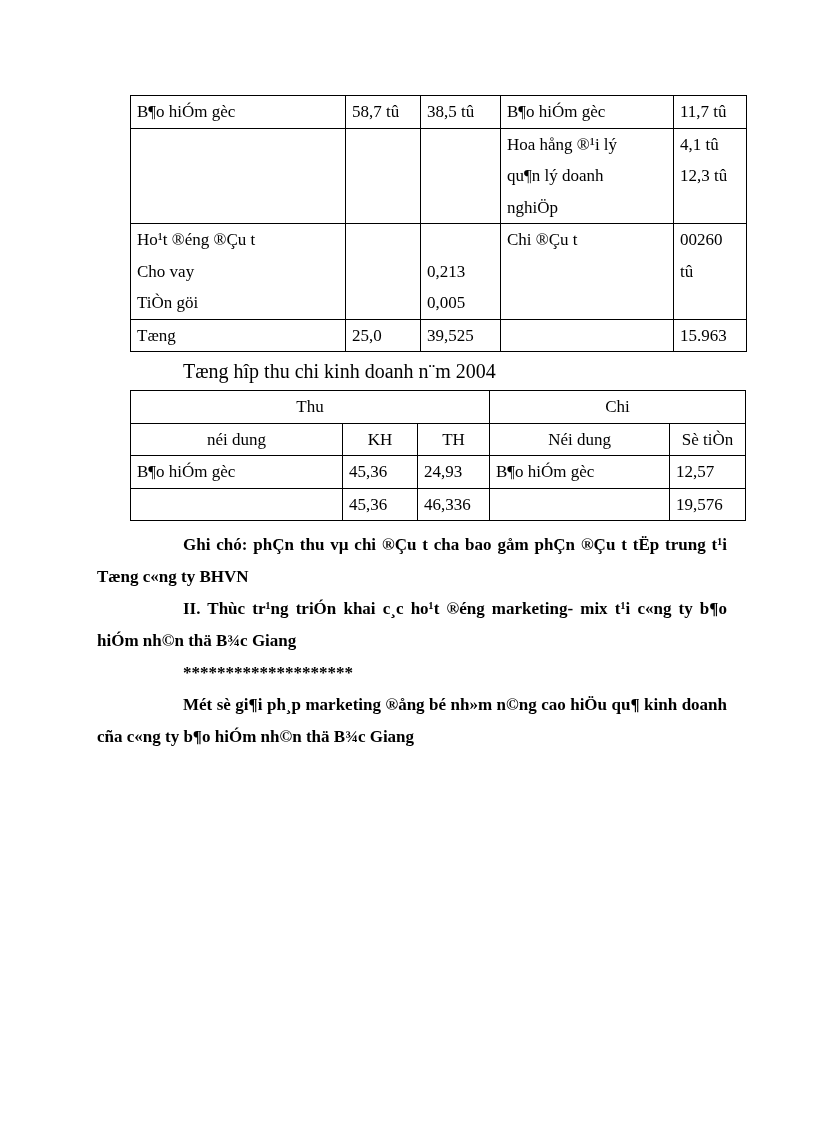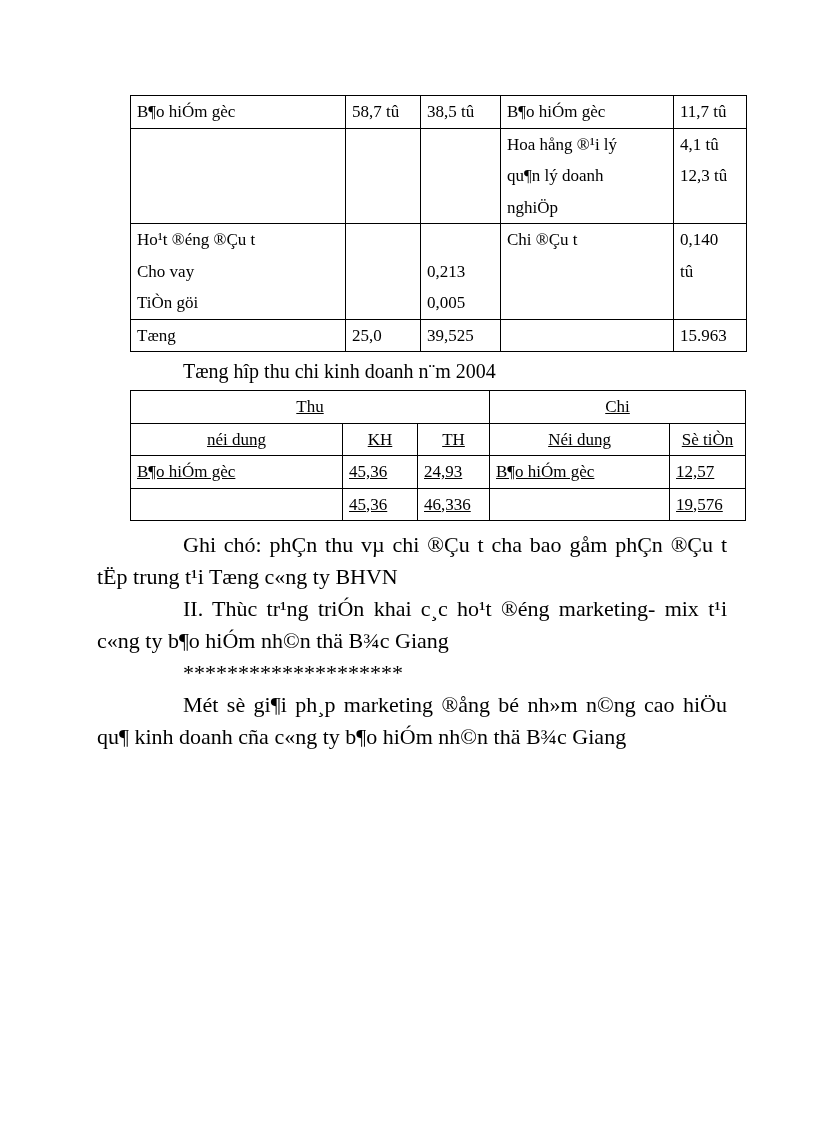--- a/index.html
+++ b/index.html
@@ -17,43 +17,44 @@
     width: 816px;
     height: 1123px;
     background: #ffffff;
   }
   table {
     border-collapse: collapse;
     table-layout: fixed;
     font-size: 17px;
   }
   .t1 { margin: 95px 0 0 130px; width: 616px; }
-  .t2 { margin: 0 0 0 130px; width: 615px; text-decoration: underline; }
+  .t2 { margin: 0 0 0 130px; width: 615px; }
   td {
     border: 1.5px solid #000000;
     padding: 0 6px;
     vertical-align: top;
     white-space: pre-line;
     line-height: 31.5px;
     text-align: left;
     overflow: hidden;
   }
   td.center { text-align: center; }
   .tcaption {
     margin: 6px 0 6px 183px;
     font-size: 20px;
     line-height: 26px;
   }
   .paras { margin-top: 8px; }
   .para {
     margin: 0 89px 0 97px;
-    font-size: 22px;
+    font-size: 17px;
     line-height: 32px;
     text-align: justify;
     text-indent: 86px;
+    font-weight: bold;
   }
   .para.no-justify { text-align: left; }
   .para.chapter { margin-top: 32px; }
 </style>
 </head>
 <body>
 
 <div class="page">
 
   <table class="t1">
@@ -84,21 +85,21 @@
       </tr>
       <tr>
         <td>Ho¹t ®éng ®Çu t
 Cho vay
 TiÒn göi</td>
         <td></td>
         <td>
 0,213
 0,005</td>
         <td>Chi ®Çu t</td>
-        <td>0,140
+        <td>00260
 tû</td>
       </tr>
       <tr>
         <td>Tæng</td>
         <td>25,0</td>
         <td>39,525</td>
         <td></td>
         <td>15.963</td>
       </tr>
     </tbody>

